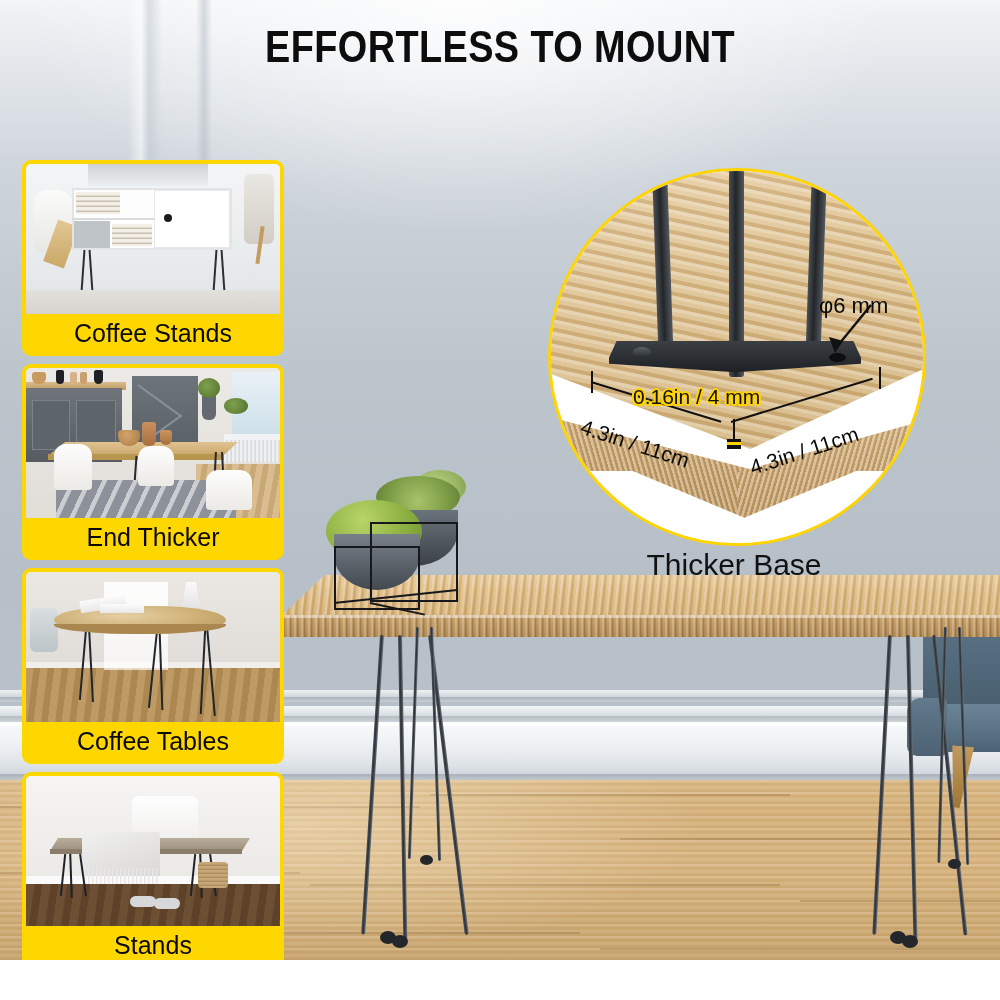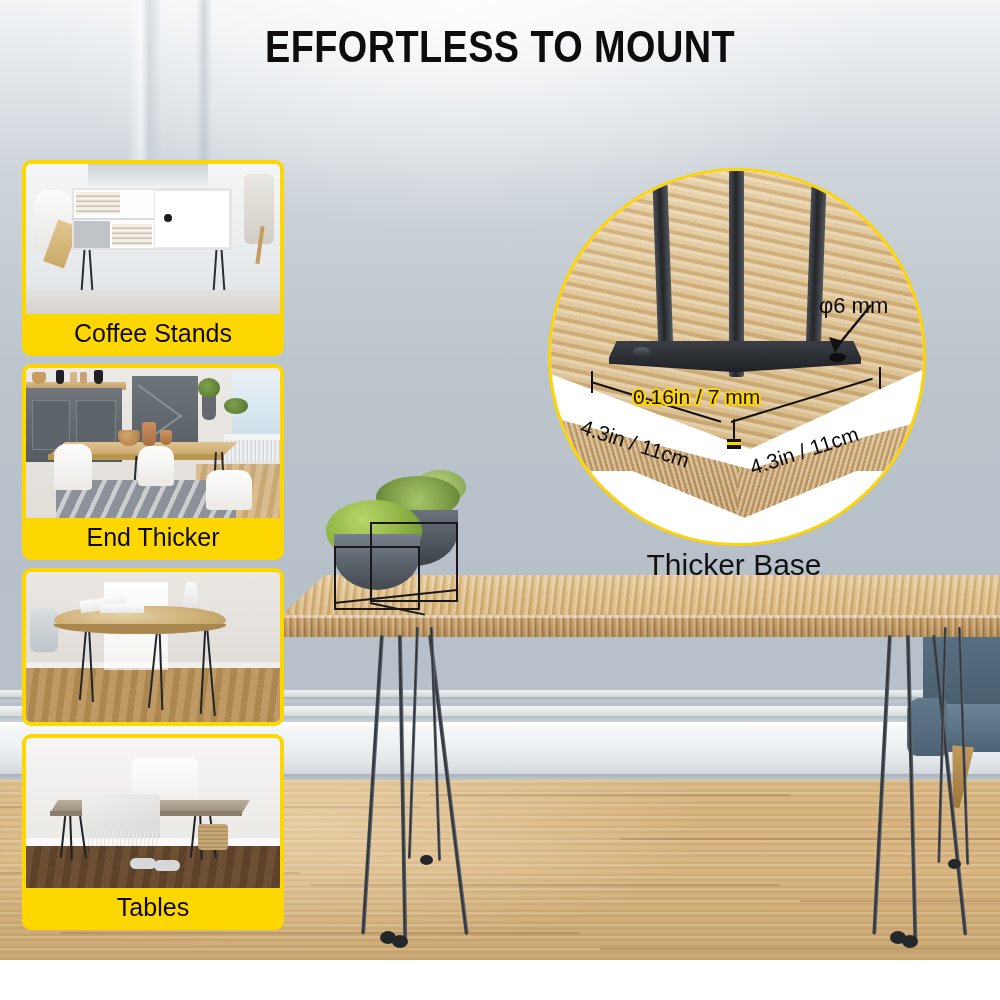--- a/index.html
+++ b/index.html
@@ -477,20 +477,21 @@
         <div class="c3-leg" style="left:64px;top:56px;height:74px;transform:rotate(-3deg);"></div>
         <div class="c3-leg" style="left:126px;top:58px;height:78px;transform:rotate(6deg);"></div>
         <div class="c3-leg" style="left:134px;top:58px;height:80px;transform:rotate(-2deg);"></div>
         <div class="c3-leg" style="left:176px;top:56px;height:86px;transform:rotate(3deg);"></div>
         <div class="c3-leg" style="left:184px;top:56px;height:88px;transform:rotate(-5deg);"></div>
         <div class="c3-slab"></div>
         <div class="c3-slabedge"></div>
         <div class="c3-book" style="left:54px;top:26px;width:46px;height:12px;transform:rotate(-8deg);"></div>
         <div class="c3-book" style="left:74px;top:32px;width:44px;height:9px;"></div>
       </div>
+      <div class="card-label">Coffee Tables</div>
     </div>
 
     <div class="card">
       <div class="card-photo">
         <div class="c4-bg"></div>
         <div class="c4-wall"></div>
         <div class="c4-base"></div>
         <div class="c4-floor"></div>
         <div class="c4-pillow"></div>
         <div class="c4-seat"></div>
@@ -500,21 +501,21 @@
         <div class="c4-leg" style="left:36px;top:78px;height:42px;transform:rotate(6deg);"></div>
         <div class="c4-leg" style="left:44px;top:78px;height:44px;transform:rotate(-2deg);"></div>
         <div class="c4-leg" style="left:56px;top:78px;height:42px;transform:rotate(-8deg);"></div>
         <div class="c4-leg" style="left:166px;top:78px;height:42px;transform:rotate(6deg);"></div>
         <div class="c4-leg" style="left:174px;top:78px;height:44px;transform:rotate(-2deg);"></div>
         <div class="c4-leg" style="left:186px;top:78px;height:42px;transform:rotate(-8deg);"></div>
         <div class="c4-basket"></div>
         <div class="c4-slipper" style="left:104px;top:120px;"></div>
         <div class="c4-slipper" style="left:128px;top:122px;"></div>
       </div>
-      <div class="card-label">Tables</div>
+      <div class="card-label">Stands</div>
     </div>
   </div>
 
   <div class="callout">
     <div class="co-wood-top"></div>
     <div class="co-wood-top-grain"></div>
     <div class="co-wood-left"></div>
     <div class="co-wood-left-g"></div>
     <div class="co-wood-right"></div>
     <div class="co-wood-right-g"></div>
@@ -538,20 +539,20 @@
 
     <div style="position:absolute;left:176px;top:268px;width:14px;height:10px;background:#111;"></div>
     <div style="position:absolute;left:176px;top:271px;width:14px;height:3px;background:#FFD400;"></div>
 
     <svg style="position:absolute;left:262px;top:126px;width:70px;height:70px;" viewBox="0 0 70 70">
       <line x1="58" y1="8" x2="22" y2="52" stroke="#111" stroke-width="2.4"></line>
       <polygon points="22,56 16,40 30,44" fill="#111"></polygon>
     </svg>
 
     <div class="phi" style="left:268px;top:122px;text-align:right;">φ6 mm</div>
-    <div class="dimtext outlined" style="left:82px;top:214px;">0.16in / 7 mm</div>
+    <div class="dimtext outlined" style="left:82px;top:214px;">0.16in / 4 mm</div>
     <div class="dimtext" style="left:34px;top:244px;transform:rotate(18deg);transform-origin:left top;">4.3in / 11cm</div>
     <div class="dimtext" style="left:196px;top:286px;transform:rotate(-18deg);transform-origin:left top;">4.3in / 11cm</div>
   </div>
 
   <div class="thicker">Thicker Base</div>
 
 </div>
 
 </body></html>

